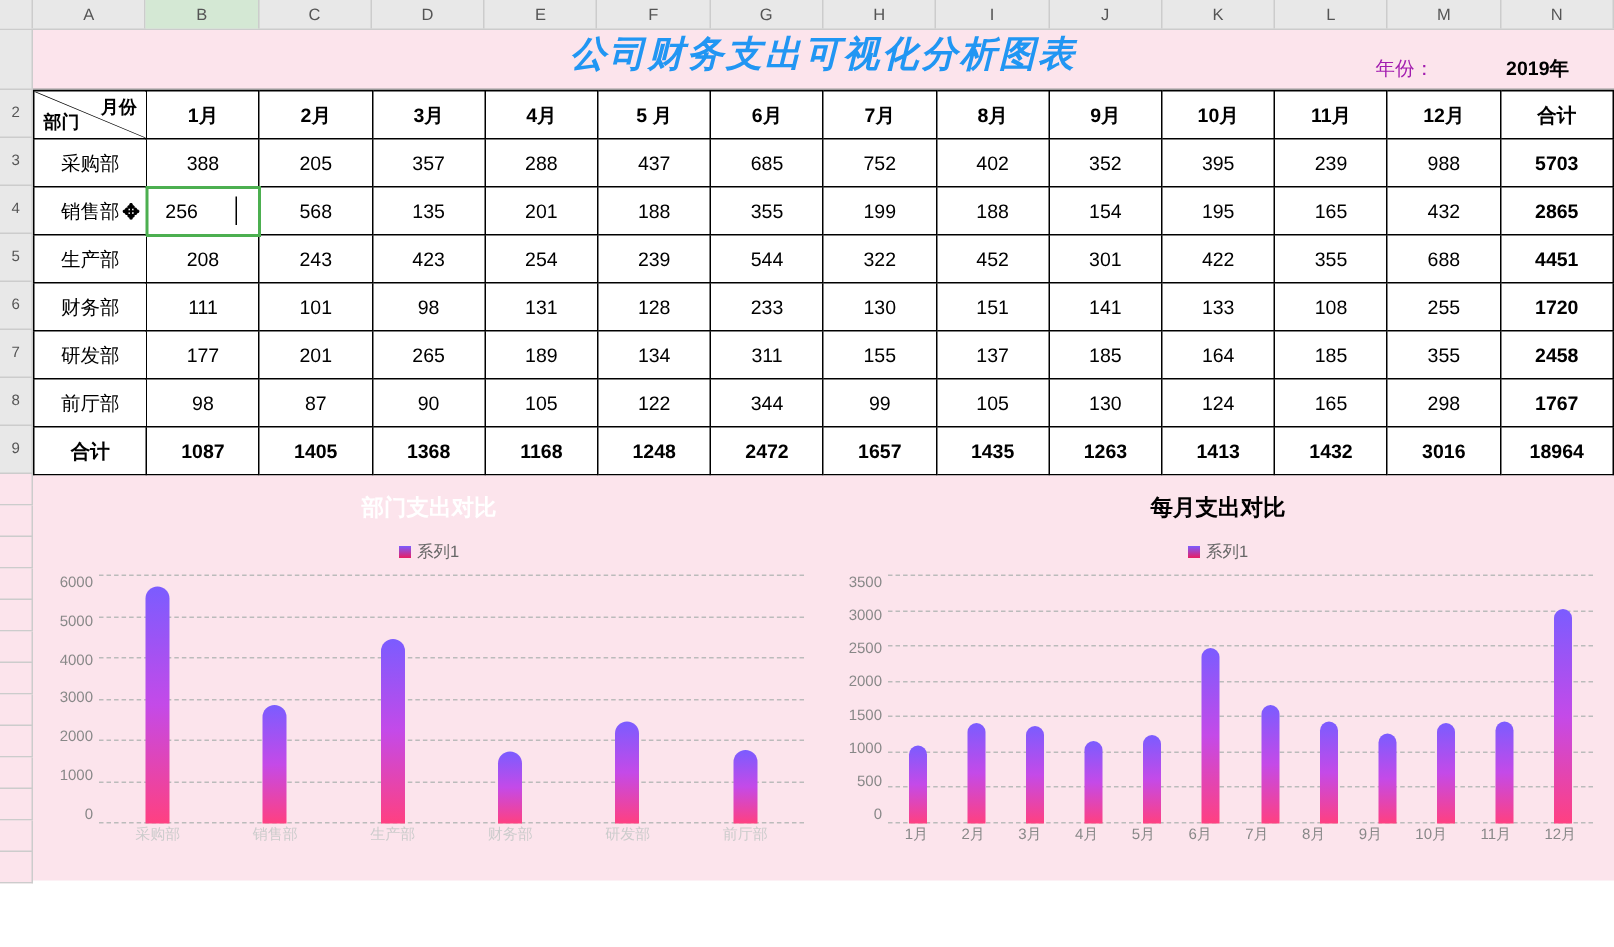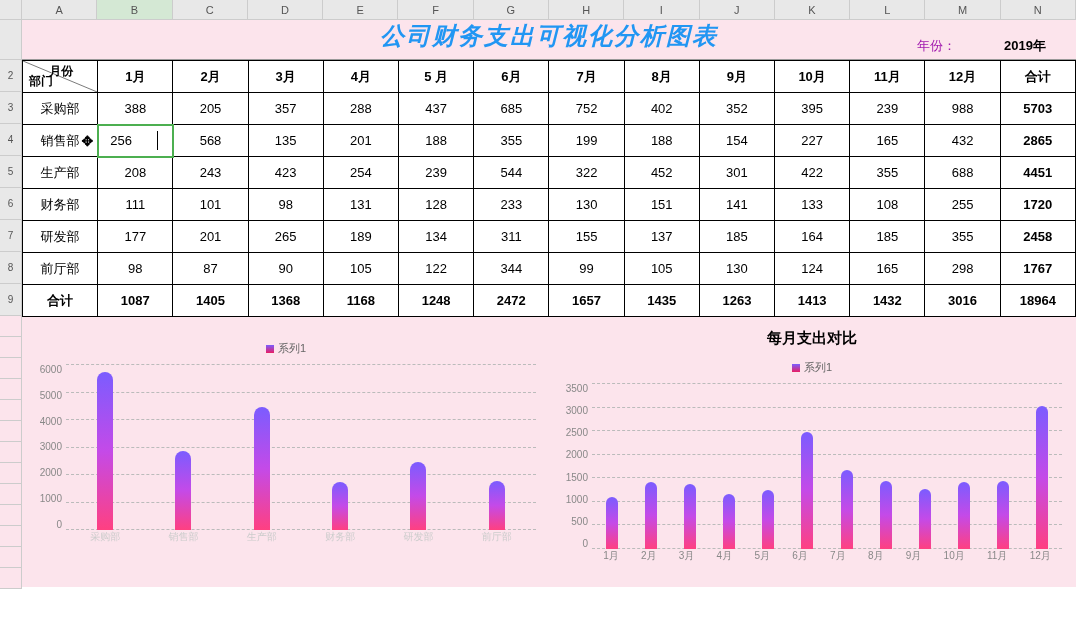--- a/index.html
+++ b/index.html
@@ -25,21 +25,21 @@
 .title-row .title { flex: 1; text-align: center; font-size: 24px; color: #2196f3; font-weight: bold; font-style: italic; letter-spacing: 2px; }
 .title-row .year-label { position: absolute; right: 120px; color: #a21caf; font-size: 13px; bottom: 4px;}
 .title-row .year-val { position: absolute; right: 30px; color: #000000; font-size: 13px; font-weight: bold; bottom:4px;}
 
 
 table.data { border-collapse: collapse; width: 100%; table-layout: fixed; }
 table.data th, table.data td { border: 1px solid #000; height: 32px; text-align: center; font-size: 13px; background: #fff; }
 table.data th { font-weight: bold; }
 table.data .diag { position: relative; background: #fff; }
 table.data .diag svg { position: absolute; top:0; left:0; width:100%; height:100%; }
-table.data .diag .tl { position: absolute; top: 2px; right: 24px; font-size: 12px; }
+table.data .diag .tl { position: absolute; top: 2px; right: 6px; font-size: 12px; }
 table.data .diag .bl { position: absolute; bottom: 2px; left: 6px; font-size: 12px; }
 table.data td.editing { outline: 2px solid #4caf50; outline-offset: -1px; text-align:left; padding-left:12px; position:relative;margin-left:40px;}
 table.data td.editing::after{content:"";position:absolute;right:14px;top:6px;bottom:6px;width:1px;background:#000;}
 .row-label-cell{position:relative;}
 .cursor-icon{position:absolute; right:4px; top:50%; transform:translateY(-50%); font-size:14px; font-weight:bold;}
 
 table.data tr.total td { font-weight: bold; }
 table.data td.last, table.data th.last { font-weight: bold; }
 
 
@@ -158,21 +158,21 @@
             <td class="row-label-cell">销售部<span class="cursor-icon">✥</span></td>
             <td class="editing">256</td>
             <td>568</td>
             <td>135</td>
             <td>201</td>
             <td>188</td>
             <td>355</td>
             <td>199</td>
             <td>188</td>
             <td>154</td>
-            <td>227</td>
+            <td>195</td>
             <td>165</td>
             <td>432</td>
             <td class="last">2865</td>
           </tr>
           <tr>
             <td class="row-label-cell">生产部</td>
             <td>208</td>
             <td>243</td>
             <td>423</td>
             <td>254</td>
@@ -247,20 +247,21 @@
             <td>1263</td>
             <td>1413</td>
             <td>1432</td>
             <td>3016</td>
             <td class="last">18964</td>
           </tr>
         </tbody>
     </table>
     <div class="charts">
         <div class="chart c1">
+          <div class="ctitle faded">部门支出对比</div>
           <div class="legend"><span class="sw"></span>系列1</div>
           <div class="plot">
             <div class="yaxis">
               <div>0</div>
               <div>1000</div>
               <div>2000</div>
               <div>3000</div>
               <div>4000</div>
               <div>5000</div>
               <div>6000</div>

